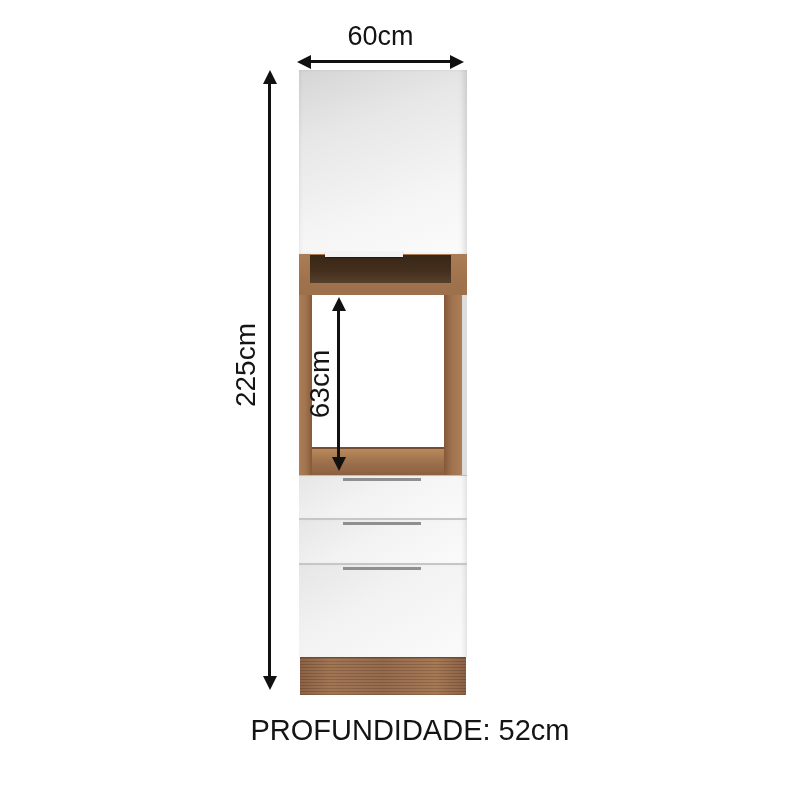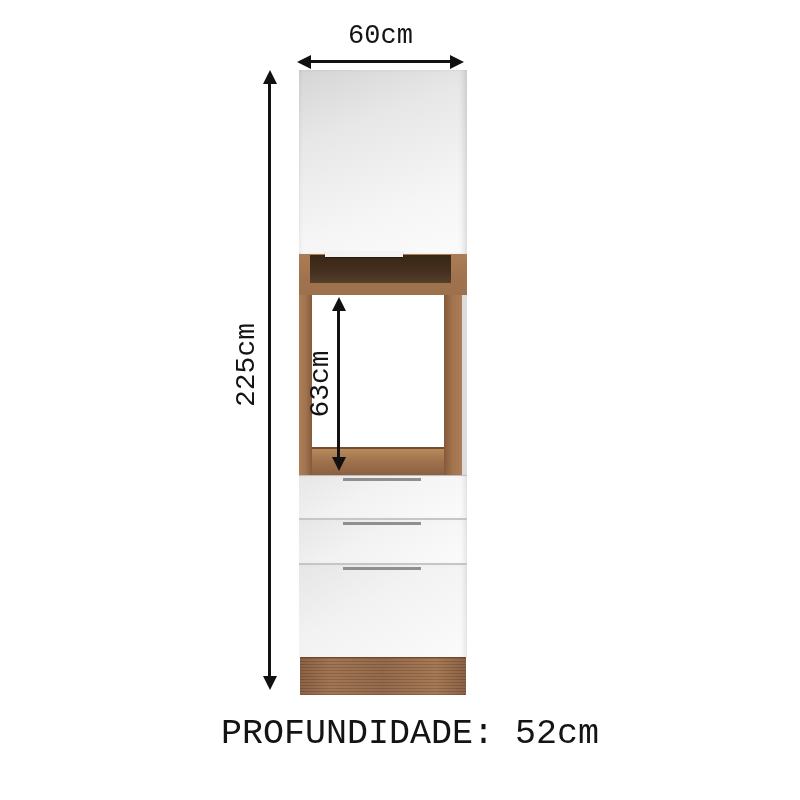--- a/index.html
+++ b/index.html
@@ -1,39 +1,39 @@
 <!DOCTYPE html>
 <html style="--line: #111111; --wood: #a0734e; --wood-dark: #442e1e; --wood-base: #8f6345; --panel-edge: #dcdcdc;"><head>
 <meta charset="utf-8">
 <style>
   html,body { margin:0; padding:0; background:#ffffff; }
   .canvas {
     position:relative; width:800px; height:800px; background:#ffffff;
-    font-family:Liberation Mono, monospace; color:#141414;
+    font-family:Liberation Sans, sans-serif; color:#141414;
     overflow:hidden;
   }
 
   
   .dim-width-label {
     position:absolute; left:297px; top:20px; width:167px;
     text-align:center; font-size:27px; line-height:1.2;
   }
   .dim-height-label {
     position:absolute; left:246px; top:365px;
     transform:translate(-50%,-50%) rotate(-90deg);
     font-size:28px; white-space:nowrap;
   }
   .dim-cavity-label {
     position:absolute; left:320px; top:384px;
     transform:translate(-50%,-50%) rotate(-90deg);
     font-size:28px; white-space:nowrap;
   }
   .depth-label {
     position:absolute; left:410px; top:714px; transform:translateX(-50%);
-    font-size:35px; white-space:nowrap;
+    font-size:29px; white-space:nowrap;
   }
 
   
   .arrow-h { position:absolute; height:14px; }
   .line-h  { position:absolute; left:8px; right:8px; top:5px; height:3px; background:var(--line,#111); }
   .arrow-v { position:absolute; width:14px; }
   .line-v  { position:absolute; top:8px; bottom:8px; left:5px; width:3px; background:var(--line,#111); }
   .ah { position:absolute; width:0; height:0; }
   .ah-left  { left:0; top:0;  border-top:7px solid transparent; border-bottom:7px solid transparent; border-right:14px solid var(--line,#111); }
   .ah-right { right:0; top:0; border-top:7px solid transparent; border-bottom:7px solid transparent; border-left:14px solid var(--line,#111); }

